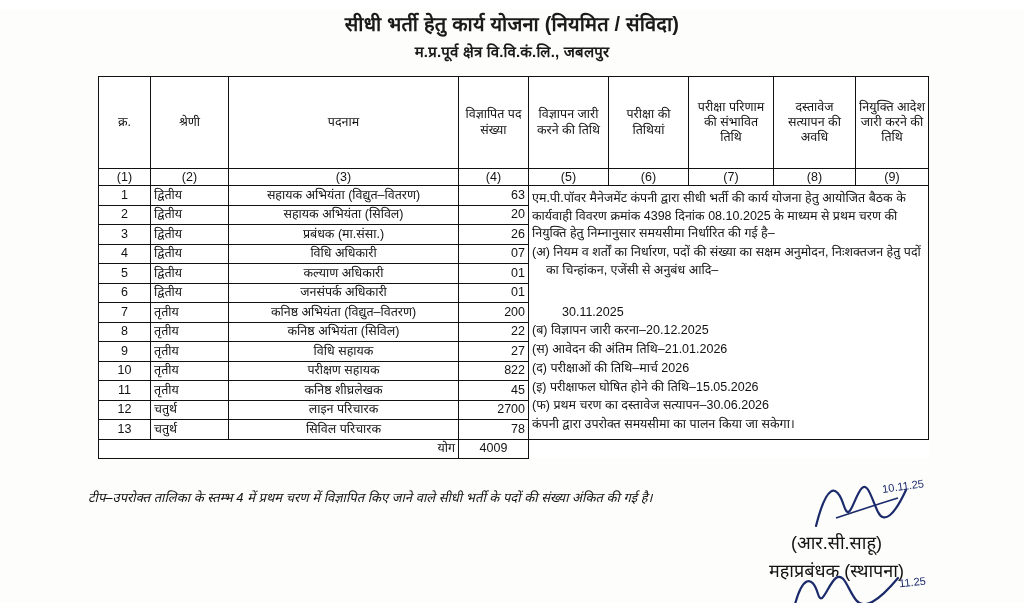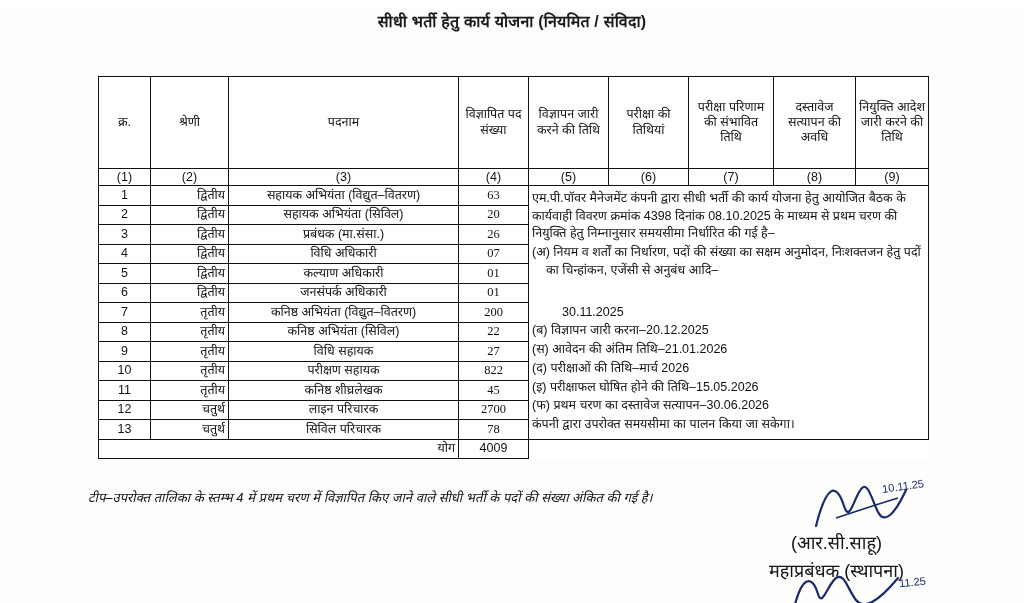--- a/index.html
+++ b/index.html
@@ -12,21 +12,21 @@
     overflow: hidden;
   }
   #page {
     position: relative;
     width: 1024px;
     height: 603px;
     background: #fdfdfb;
   }
   .heading {
     text-align: center;
-    font-size: 16px;
+    font-size: 20px;
     font-weight: 600;
     letter-spacing: 0.2px;
     color: #1a1a1a;
   }
   .heading-1 { margin-top: 10px; }
   .heading-2 { margin-top: 4px; font-size: 15px; font-weight: 600; }
 
   .table-wrap {
     position: absolute;
     left: 98px;
@@ -49,23 +49,23 @@
   }
   thead th {
     text-align: center;
     font-size: 12.5px;
     font-weight: 600;
     line-height: 1.22;
     padding: 3px 2px;
     height: 92px;
   }
   .c-no    { width: 52px;  text-align: center; }
-  .c-cat   { width: 78px;  text-align: right; }
+  .c-cat   { width: 78px;  text-align: left; }
   .c-post  { width: 230px; text-align: center; padding-left: 8px; }
-  .c-count { width: 70px;  text-align: center; font-family: Liberation Serif, serif; }
+  .c-count { width: 70px;  text-align: right; }
   .c-adv   { width: 80px;  text-align: center; }
   .c-exam  { width: 80px;  text-align: center; }
   .c-res   { width: 85px;  text-align: center; }
   .c-doc   { width: 82px;  text-align: center; }
   .c-app   { width: 73px;  text-align: center; }
 
   tbody td { height: 19.5px; line-height: 1.05; }
   .rownum { text-align: center; }
 
   .notes-cell {
@@ -127,20 +127,21 @@
     color: #1b2a6b;
     transform: rotate(-6deg);
   }
 </style>
 </head>
 <body>
 
 <div id="page">
 
   <div class="heading heading-1">सीधी भर्ती हेतु कार्य योजना (नियमित / संविदा)</div>
+  <div class="heading heading-2">म.प्र.पूर्व क्षेत्र वि.वि.कं.लि., जबलपुर</div>
 
   <div class="table-wrap">
     <table class="main">
       <colgroup>
         <col class="c-no">
           <col class="c-cat">
           <col class="c-post">
           <col class="c-count">
         <col class="c-adv">
           <col class="c-exam">

